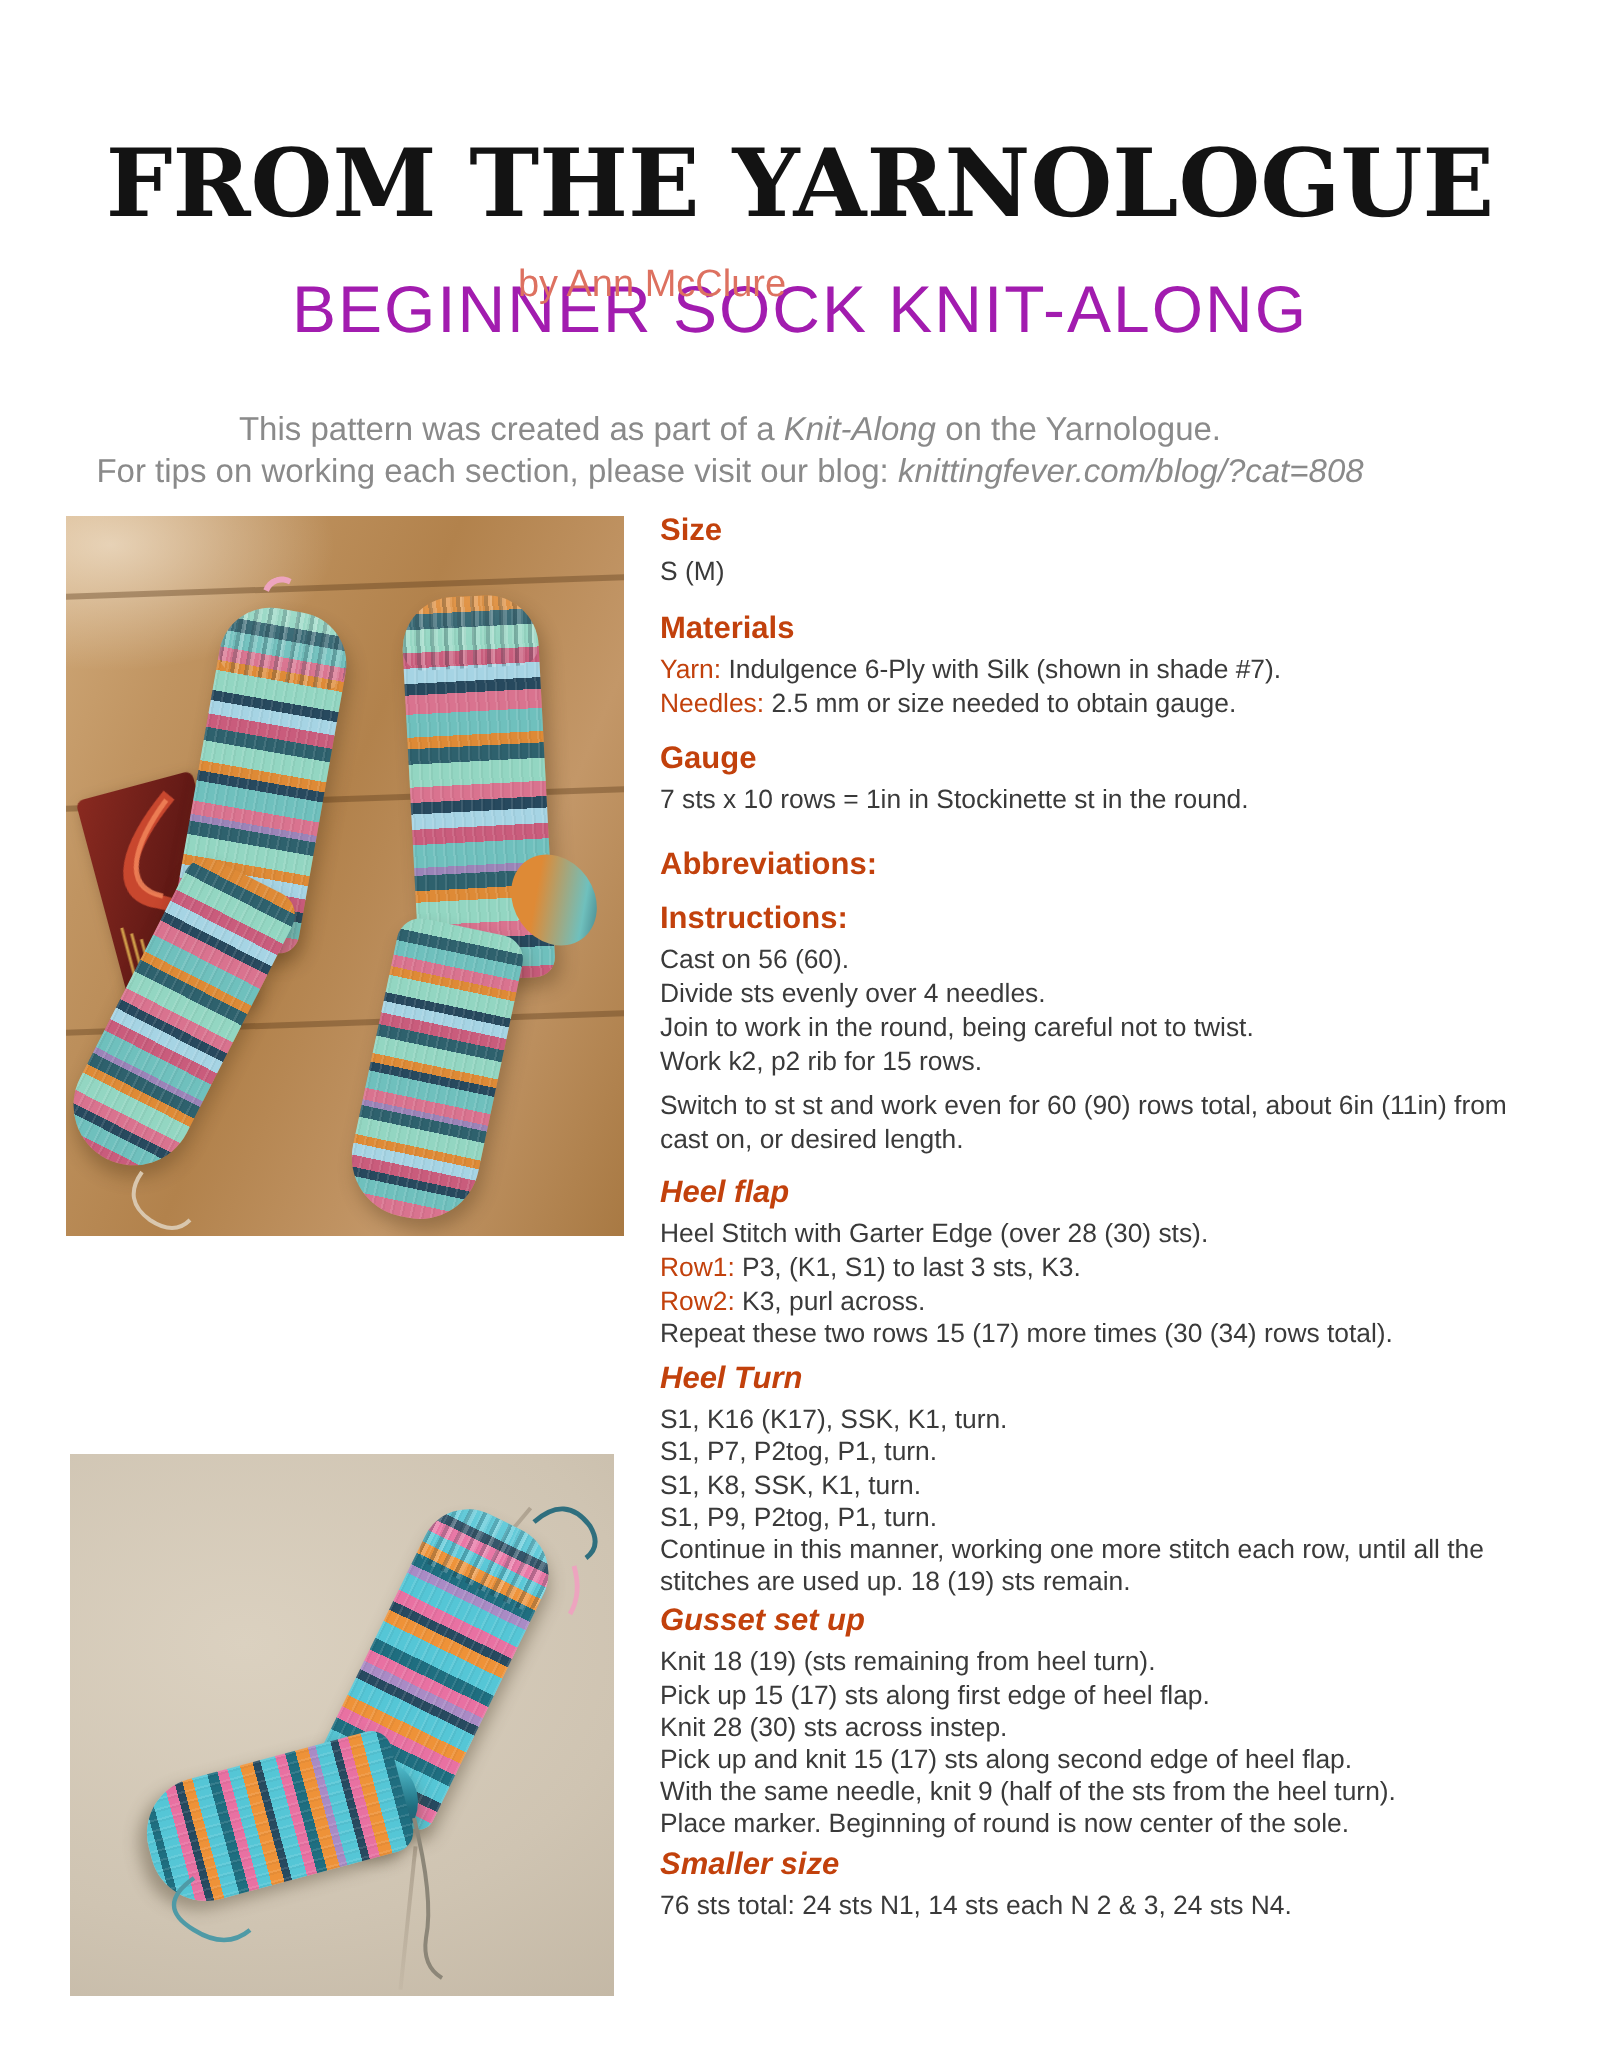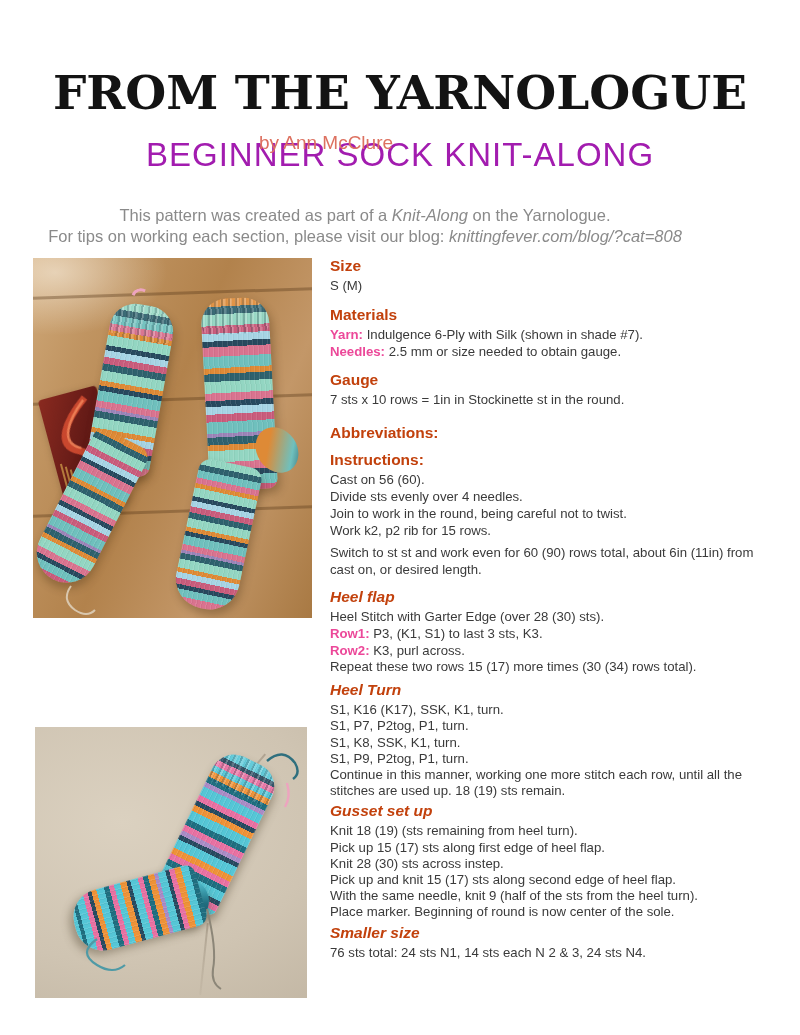--- a/index.html
+++ b/index.html
@@ -111,21 +111,21 @@
   .col h3.first{margin-top:6px;}
   .col h3.ital{font-style:italic;}
   .col h3.mt14{margin-top:14px;}
   .col h3.mt8{margin-top:8px;}
   .col h3.mt4{margin-top:4px;}
   .col h3.mt2{margin-top:2px;}
   .col p{margin:0;}
   .col p.wide{line-height:21px;}
   .col p.sp{margin-top:6px;}
   .col .tight p{line-height:16.2px;}
-  .b{font-weight:700;color:#ec4899;}
+  .b{font-weight:400;color:#c2410c;}
 </style>
 </head>
 <body>
 
 <div class="page">
 
   <h1 class="title">FROM THE YARNOLOGUE</h1>
   <h2 class="subtitle">BEGINNER SOCK KNIT-ALONG</h2>
   <div class="byline">by Ann McClure</div>
   <p class="intro">

